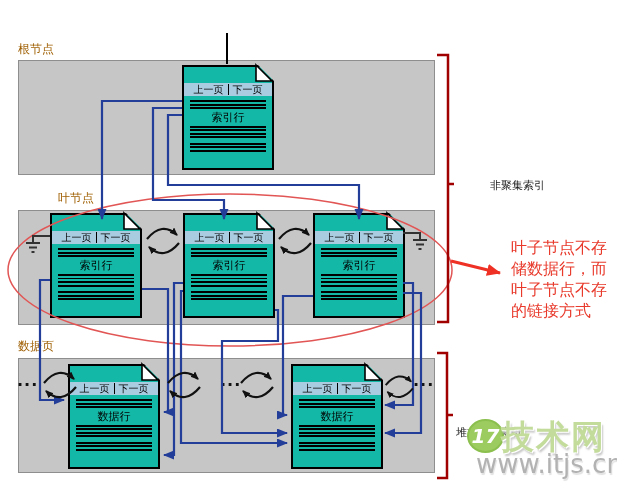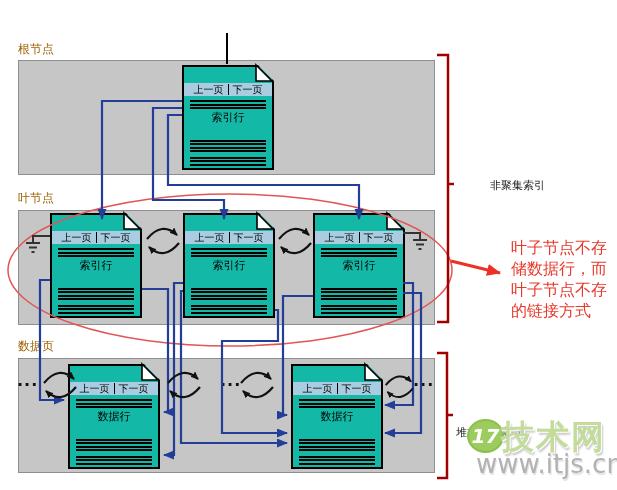--- a/index.html
+++ b/index.html
@@ -15,21 +15,21 @@
   
   .gbox{position:absolute;left:18px;width:415px;height:113px;background:#c6c6c6;border:1px solid #8e8e8e;}
   .slabel{position:absolute;left:18px;font-size:12px;color:#a16207;}
   
   .page{position:absolute;width:88px;height:101px;background:#14b8a6;border:2px solid #000;z-index:2;}
   .phead{margin-top:16px;height:13px;background:#a9cce0;display:flex;align-items:center;justify-content:center;font-size:10px;color:#000;}
   .phead .pdiv{width:1px;height:11px;background:#000;margin:0 4px;}
   .bars{margin:0 6px;background:repeating-linear-gradient(to bottom,#000 0px,#000 2px,transparent 2px,transparent 3.5px);}
   .b3{height:9px;margin-top:4px;}
   .b4{height:13px;}
-  .plabel{height:29px;line-height:15px;text-align:center;font-size:11px;color:#000;margin:1px 0;}
+  .plabel{height:15px;line-height:15px;text-align:center;font-size:11px;color:#000;margin:1px 0;}
   
   .brlabel{position:absolute;font-size:11px;color:#1a1a1a;white-space:nowrap;}
   
   .rednote{position:absolute;left:511px;top:237px;width:106px;font-size:16px;line-height:21px;color:#e8392b;}
   
   .dots{position:absolute;font-size:16px;font-weight:bold;color:#111;letter-spacing:1px;line-height:10px;}
   
   .wm-circle{position:absolute;left:467px;top:419px;width:37px;height:34px;border-radius:50%;
     background:#9ccb5f;border:2px solid #8bbf4e;box-sizing:border-box;
     display:flex;align-items:center;justify-content:center;
@@ -41,21 +41,21 @@
   
   #overlay{position:absolute;left:0;top:0;z-index:10;pointer-events:none;}
 </style>
 </head>
 <body>
 
 <div id="stage">
 
 
   <div class="slabel" style="top:41px;">根节点</div>
-  <div class="slabel" style="top:190px;">叶节点</div>
+  <div class="slabel" style="top:190px;margin-left:40px;">叶节点</div>
   <div class="slabel" style="top:338px;">数据页</div>
 
   <div class="gbox" style="top:60px;"></div>
   <div class="gbox" style="top:210px;"></div>
   <div class="gbox" style="top:358px;"></div>
 
   <div class="page" style="left:182px;top:65px;">
     <div class="phead">
       <span>上一页</span>
       <span class="pdiv"></span>

